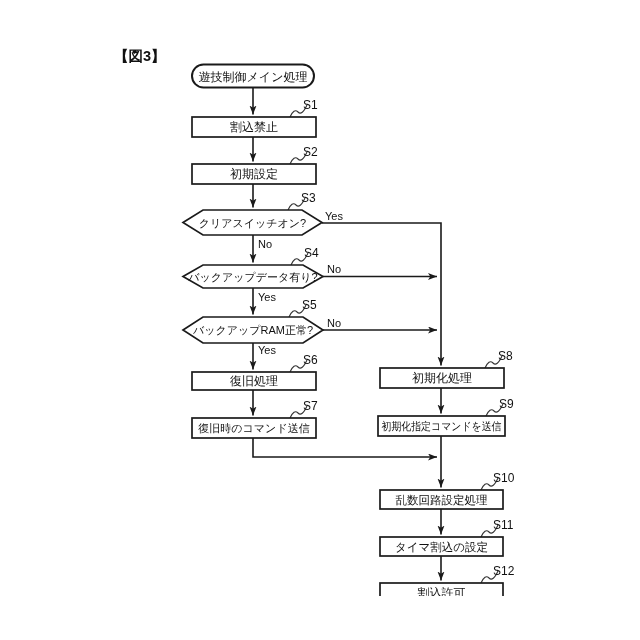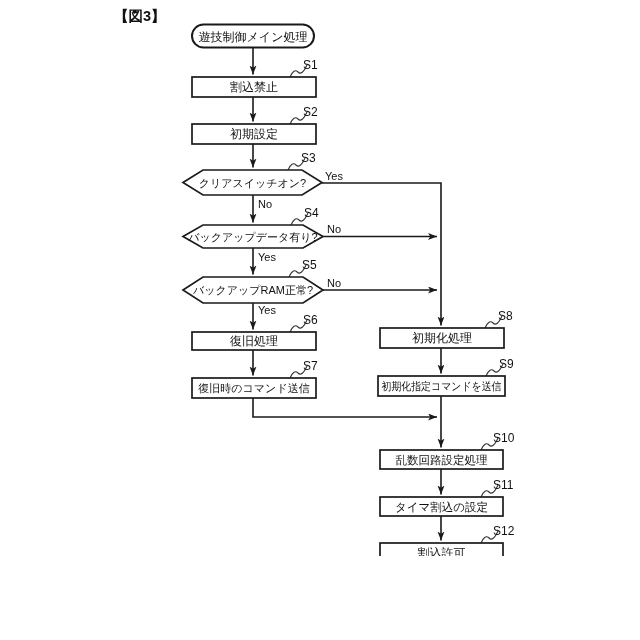--- a/index.html
+++ b/index.html
@@ -2,20 +2,21 @@
 <html><head>
 <meta charset="utf-8">
 <style>
   html, body { margin: 0; padding: 0; background: #ffffff; }
   .canvas {
     position: relative;
     width: 640px; height: 556px;
     background: #ffffff;
     font-family: "Liberation Sans", "DejaVu Sans", sans-serif;
     overflow: hidden;
+    margin-top: 40px;
   }
   svg { position: absolute; left: 0; top: 0; }
   .shape { fill: #ffffff; stroke: #1a1a1a; stroke-width: 1.7px; }
   .terminal { stroke-width: 2px; }
   .conn { fill: none; stroke: #1a1a1a; stroke-width: 1.6px; }
   .squig { fill: none; stroke: #333333; stroke-width: 1.1px; }
   text {
     fill: #111111;
     font-family: "Liberation Sans", "DejaVu Sans", sans-serif;
   }

